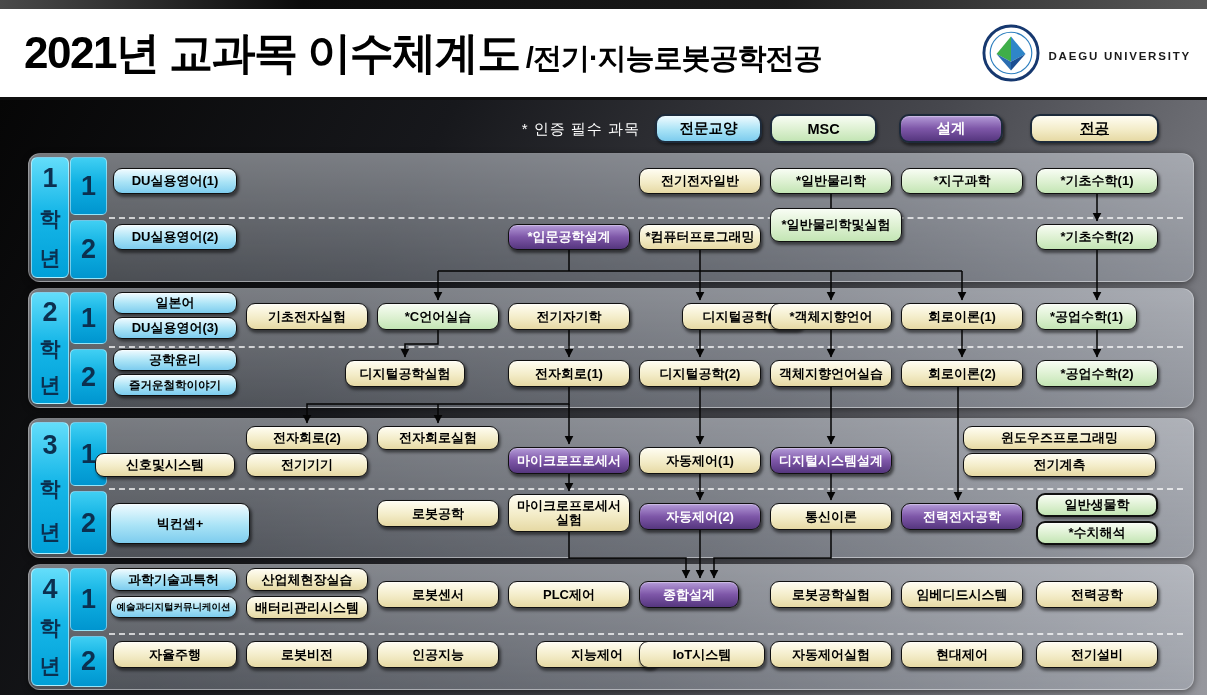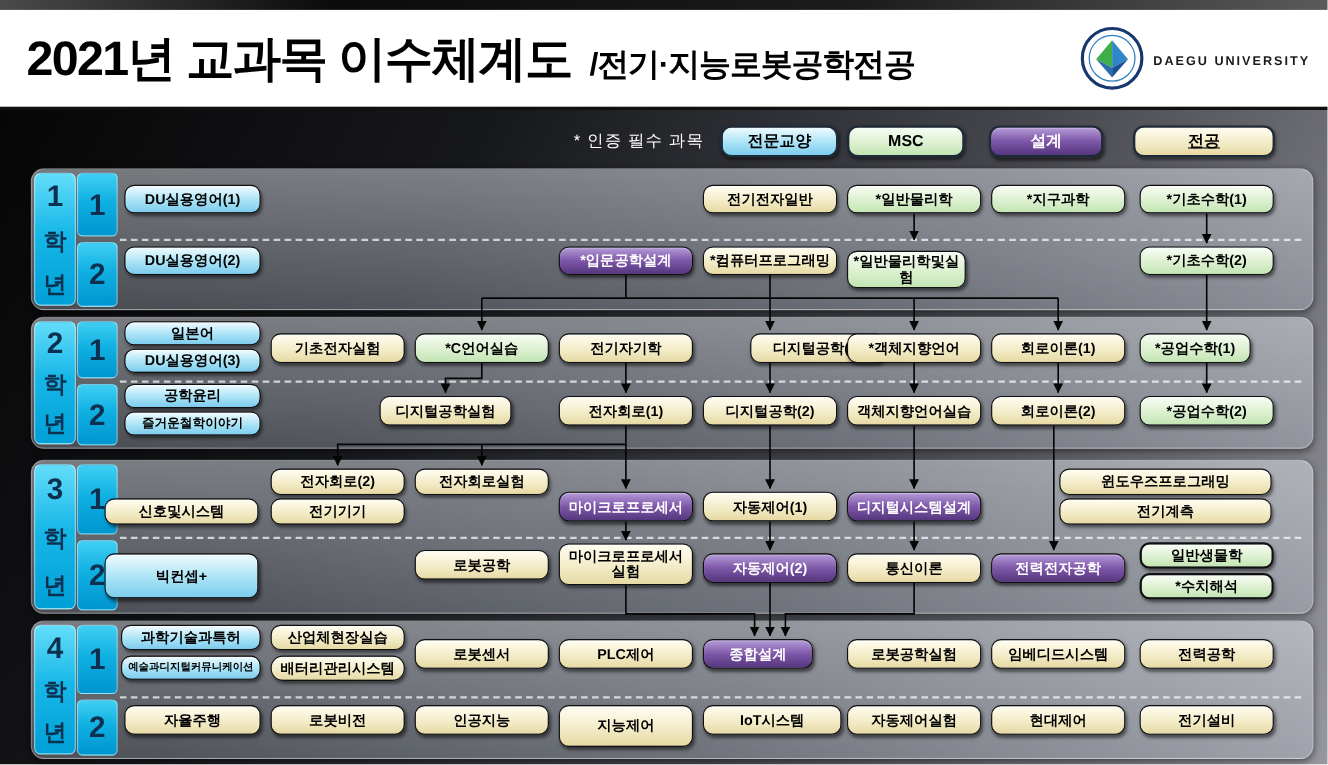--- a/index.html
+++ b/index.html
@@ -7,21 +7,21 @@
     position:relative; width:1207px; height:695px; overflow:hidden;
     font-family:"Liberation Sans","DejaVu Sans",sans-serif;
   }
   
   .header { position:absolute; top:0; left:0; width:100%; height:100px; background:#fff; z-index:5; }
   .topbar { position:absolute; top:0; left:0; width:100%; height:9px;
     background:linear-gradient(90deg,#4a4a4a,#0b0b0b 25%,#1c1c1c 65%,#5a5a5a); }
   .header-rule { position:absolute; top:97px; left:0; width:100%; height:3px; background:#101010; }
   .title-row { position:absolute; left:24px; top:24px; display:flex; align-items:baseline; white-space:nowrap; }
   .title { font-size:44px; font-weight:900; color:#000; letter-spacing:-1.5px; }
-  .subtitle { font-size:29px; font-weight:700; color:#000; margin-left:16px; letter-spacing:-1px; }
+  .subtitle { font-size:29px; font-weight:700; color:#000; margin-left:6px; letter-spacing:-1px; }
   .logo { position:absolute; right:16px; top:24px; display:flex; align-items:center; gap:8px; }
   .logo-text { display:flex; flex-direction:column; line-height:1; }
   .logo-name { font-size:31px; font-weight:900; color:#000; letter-spacing:2px; }
   .logo-sub  { font-size:11.5px; font-weight:700; color:#1a1a1a; letter-spacing:1.8px; margin-top:3px; }
   
   .main-bg { position:absolute; top:100px; left:0; width:100%; height:595px;
     background:linear-gradient(118deg,#060606 0%,#17181c 30%,#46474d 62%,#97989e 100%); }
   
   .legend-note { position:absolute; left:455px; top:117px; width:185px; height:24px;
     color:#fff; font-size:15px; line-height:24px; text-align:right; letter-spacing:1px; z-index:6; }
@@ -183,21 +183,21 @@
     </svg>
   <div>
       <div class="course t-ge" style="left: 113px; top: 168px; width: 124px; height: 26px;">DU실용영어(1)</div>
       <div class="course t-major" style="left: 639px; top: 168px; width: 122px; height: 26px;">전기전자일반</div>
       <div class="course t-msc" style="left: 770px; top: 168px; width: 122px; height: 26px;">*일반물리학</div>
       <div class="course t-msc" style="left: 901px; top: 168px; width: 122px; height: 26px;">*지구과학</div>
       <div class="course t-msc" style="left: 1036px; top: 168px; width: 122px; height: 26px;">*기초수학(1)</div>
       <div class="course t-ge" style="left: 113px; top: 224px; width: 124px; height: 26px;">DU실용영어(2)</div>
       <div class="course t-design" style="left: 508px; top: 224px; width: 122px; height: 26px;">*입문공학설계</div>
       <div class="course t-major" style="left: 639px; top: 224px; width: 122px; height: 26px;">*컴퓨터프로그래밍</div>
-      <div class="course t-msc wrap" style="left: 770px; top: 228px; width: 108px; height: 34px;">*일반물리학및실험</div>
+      <div class="course t-msc wrap" style="left: 770px; top: 208px; width: 132px; height: 34px; text-align: right;">*일반물리학및실험</div>
       <div class="course t-msc" style="left: 1036px; top: 224px; width: 122px; height: 26px;">*기초수학(2)</div>
       <div class="course t-ge" style="left: 113px; top: 292px; width: 124px; height: 22px;">일본어</div>
       <div class="course t-ge" style="left: 113px; top: 317px; width: 124px; height: 22px;">DU실용영어(3)</div>
       <div class="course t-major" style="left: 246px; top: 303px; width: 122px; height: 27px;">기초전자실험</div>
       <div class="course t-msc" style="left: 377px; top: 303px; width: 122px; height: 27px;">*C언어실습</div>
       <div class="course t-major" style="left: 508px; top: 303px; width: 122px; height: 27px;">전기자기학</div>
       <div class="course t-major" style="left: 639px; top: 303px; width: 122px; height: 27px; margin-left: 43px;">디지털공학(1)</div>
       <div class="course t-major" style="left: 770px; top: 303px; width: 122px; height: 27px;">*객체지향언어</div>
       <div class="course t-major" style="left: 901px; top: 303px; width: 122px; height: 27px;">회로이론(1)</div>
       <div class="course t-msc" style="left: 1036px; top: 303px; width: 101px; height: 27px;">*공업수학(1)</div>
@@ -211,41 +211,41 @@
       <div class="course t-msc" style="left: 1036px; top: 360px; width: 122px; height: 27px;">*공업수학(2)</div>
       <div class="course t-major" style="left: 246px; top: 426px; width: 122px; height: 24px;">전자회로(2)</div>
       <div class="course t-major" style="left: 377px; top: 426px; width: 122px; height: 24px;">전자회로실험</div>
       <div class="course t-major" style="left: 95px; top: 453px; width: 140px; height: 24px;">신호및시스템</div>
       <div class="course t-major" style="left: 246px; top: 453px; width: 122px; height: 24px;">전기기기</div>
       <div class="course t-design" style="left: 508px; top: 447px; width: 122px; height: 27px;">마이크로프로세서</div>
       <div class="course t-major" style="left: 639px; top: 447px; width: 122px; height: 27px;">자동제어(1)</div>
       <div class="course t-design" style="left: 770px; top: 447px; width: 122px; height: 27px;">디지털시스템설계</div>
       <div class="course t-major" style="left: 963px; top: 426px; width: 193px; height: 24px;">윈도우즈프로그래밍</div>
       <div class="course t-major" style="left: 963px; top: 453px; width: 193px; height: 24px;">전기계측</div>
-      <div class="course t-ge" style="left: 95px; top: 503px; width: 140px; height: 41px;">빅컨셉+</div>
+      <div class="course t-ge" style="left: 110px; top: 503px; width: 140px; height: 41px;">빅컨셉+</div>
       <div class="course t-major" style="left: 377px; top: 500px; width: 122px; height: 27px;">로봇공학</div>
       <div class="course t-major wrap" style="left: 508px; top: 494px; width: 122px; height: 38px;">마이크로프로세서실험</div>
       <div class="course t-design" style="left: 639px; top: 503px; width: 122px; height: 27px;">자동제어(2)</div>
       <div class="course t-major" style="left: 770px; top: 503px; width: 122px; height: 27px;">통신이론</div>
       <div class="course t-design" style="left: 901px; top: 503px; width: 122px; height: 27px;">전력전자공학</div>
       <div class="course t-msc thick" style="left: 1036px; top: 493px; width: 122px; height: 24px;">일반생물학</div>
       <div class="course t-msc thick" style="left: 1036px; top: 521px; width: 122px; height: 24px;">*수치해석</div>
       <div class="course t-ge" style="left: 110px; top: 568px; width: 127px; height: 23px;">과학기술과특허</div>
       <div class="course t-ge tiny" style="left: 110px; top: 596px; width: 127px; height: 22px;">예술과디지털커뮤니케이션</div>
       <div class="course t-major" style="left: 246px; top: 568px; width: 122px; height: 23px;">산업체현장실습</div>
-      <div class="course t-major" style="left: 246px; top: 596px; width: 122px; height: 23px; border-radius: 11px;">배터리관리시스템</div>
+      <div class="course t-major" style="left: 246px; top: 596px; width: 122px; height: 23px;">배터리관리시스템</div>
       <div class="course t-major" style="left: 377px; top: 581px; width: 122px; height: 27px;">로봇센서</div>
       <div class="course t-major" style="left: 508px; top: 581px; width: 122px; height: 27px;">PLC제어</div>
       <div class="course t-design" style="left: 639px; top: 581px; width: 100px; height: 27px;">종합설계</div>
       <div class="course t-major" style="left: 770px; top: 581px; width: 122px; height: 27px;">로봇공학실험</div>
       <div class="course t-major" style="left: 901px; top: 581px; width: 122px; height: 27px;">임베디드시스템</div>
       <div class="course t-major" style="left: 1036px; top: 581px; width: 122px; height: 27px;">전력공학</div>
       <div class="course t-major" style="left: 113px; top: 641px; width: 124px; height: 27px;">자율주행</div>
       <div class="course t-major" style="left: 246px; top: 641px; width: 122px; height: 27px;">로봇비전</div>
       <div class="course t-major" style="left: 377px; top: 641px; width: 122px; height: 27px;">인공지능</div>
-      <div class="course t-major" style="left: 508px; top: 641px; width: 122px; height: 38px;">지능제어</div>
+      <div class="course t-major" style="left: 536px; top: 641px; width: 122px; height: 27px;">지능제어</div>
       <div class="course t-major" style="left: 639px; top: 641px; width: 126px; height: 27px;">IoT시스템</div>
       <div class="course t-major" style="left: 770px; top: 641px; width: 122px; height: 27px;">자동제어실험</div>
       <div class="course t-major" style="left: 901px; top: 641px; width: 122px; height: 27px;">현대제어</div>
       <div class="course t-major" style="left: 1036px; top: 641px; width: 122px; height: 27px;">전기설비</div>
     </div>
 
 </div>
 
 </body></html>

